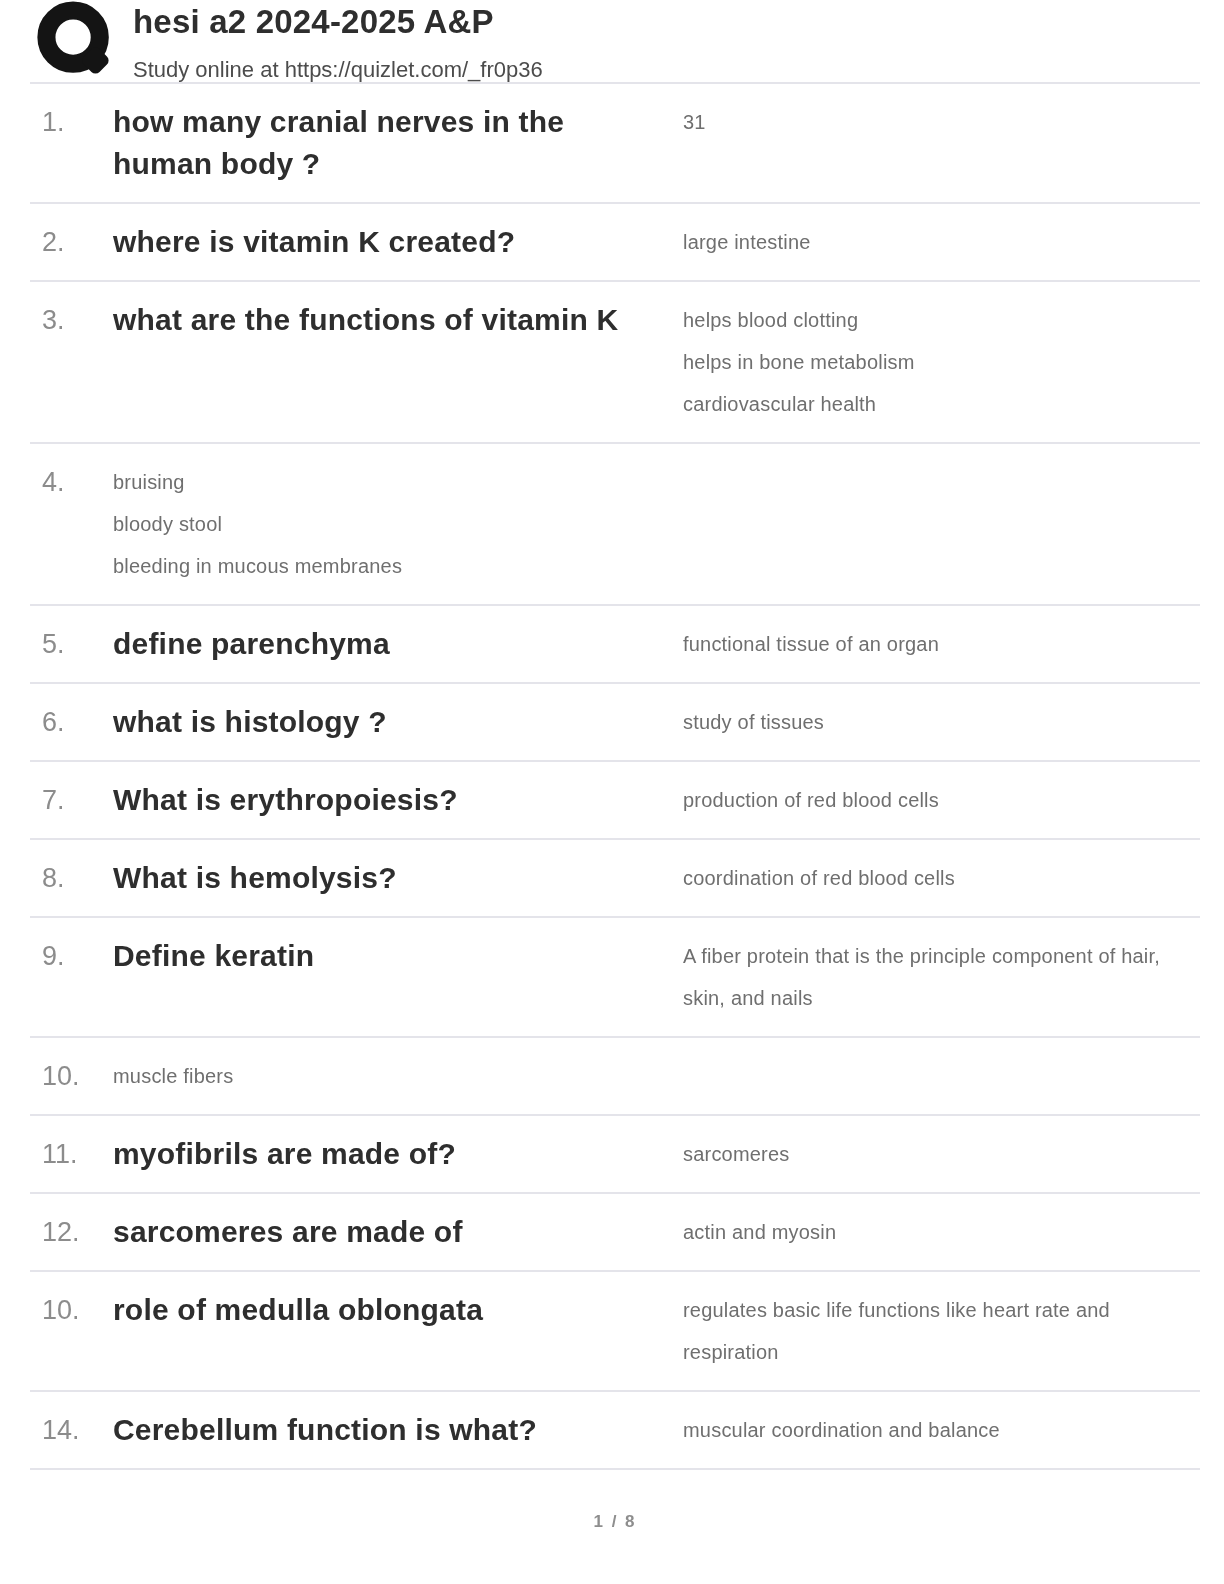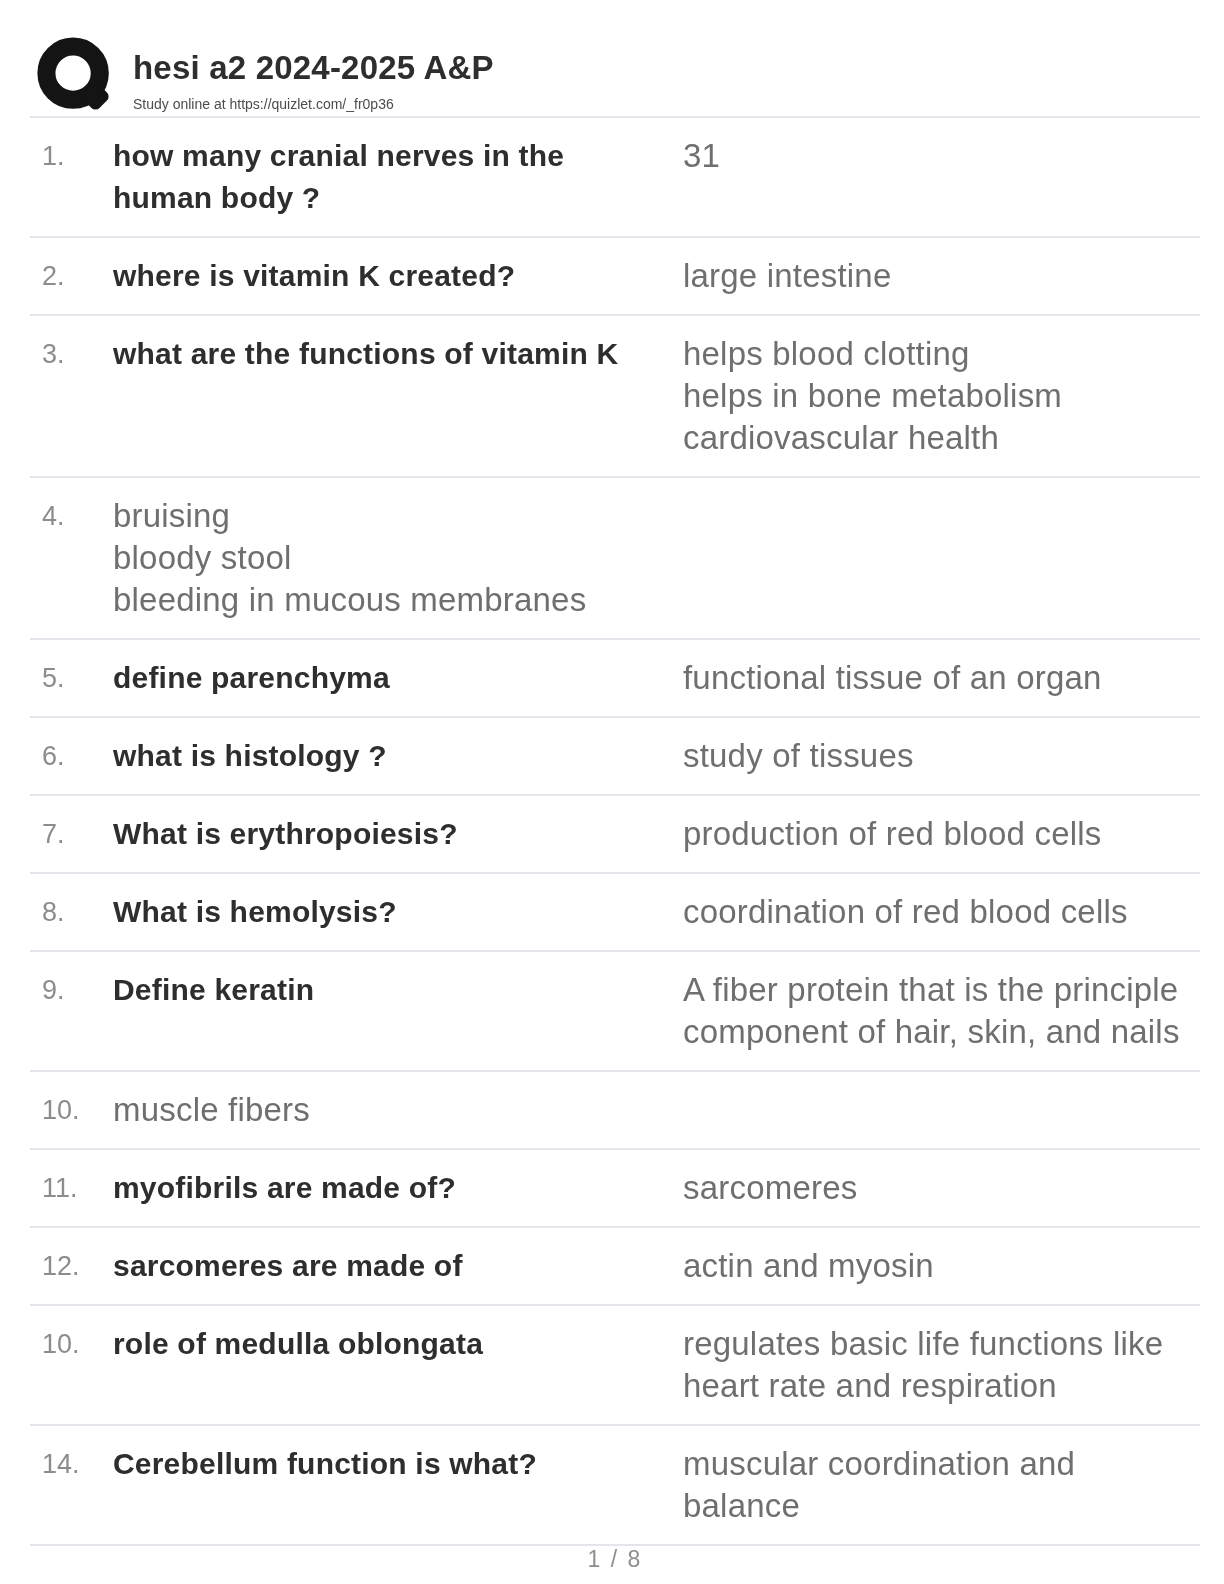--- a/index.html
+++ b/index.html
@@ -20,43 +20,42 @@
   }
   .page{
     box-sizing:border-box;
     width:1224px;height:1584px;
     padding:0 24px 0 30px;
     display:flex;flex-direction:column;
   }
   
   .header{
     display:flex;
-    align-items:flex-end;
-    padding-top:36px;
+    align-items:flex-start;
     border-bottom:2px solid var(--divider);
   }
   .logo-wrap{
     width:80px;height:80px;
     margin-left:5px;
     flex:0 0 auto;
   }
   .header-text{
     margin-left:18px;
     padding-top:2px;
   }
   .title{
     font-size:33px;
     font-weight:700;
     color:var(--question-text);
     line-height:40px;
     letter-spacing:0.2px;
   }
   .subtitle{
-    margin-top:4px;
-    font-size:14px;
+    margin-top:16px;
+    font-size:22px;
     font-weight:300;
     color:var(--subtitle-text);
     line-height:24px;
   }
   .subtitle .url{ color:var(--subtitle-text); text-decoration:none; }
   
   .rows{flex:0 0 auto;}
   .row{
     display:grid;
     grid-template-columns:71px 570px 1fr;
@@ -71,36 +70,36 @@
   }
   .question{
     font-size:30px;
     font-weight:600;
     color:var(--question-text);
     line-height:42px;
     letter-spacing:0.2px;
     padding-right:24px;
   }
   .answer{
-    font-size:33px;
+    font-size:20px;
     font-weight:300;
     color:var(--answer-text);
     line-height:42px;
     letter-spacing:0.2px;
     white-space:pre-line;
   }
   
   .footer{
     margin-top:auto;
     padding-bottom:52px;
     text-align:center;
   }
   .page-indicator{
-    font-size:23px;
-    font-weight:400;
+    font-size:17px;
+    font-weight:700;
     color:var(--footer-text);
     letter-spacing:2px;
   }
 </style>
 </head>
 <body>
 
 <div class="page">
 
   <div class="header">

